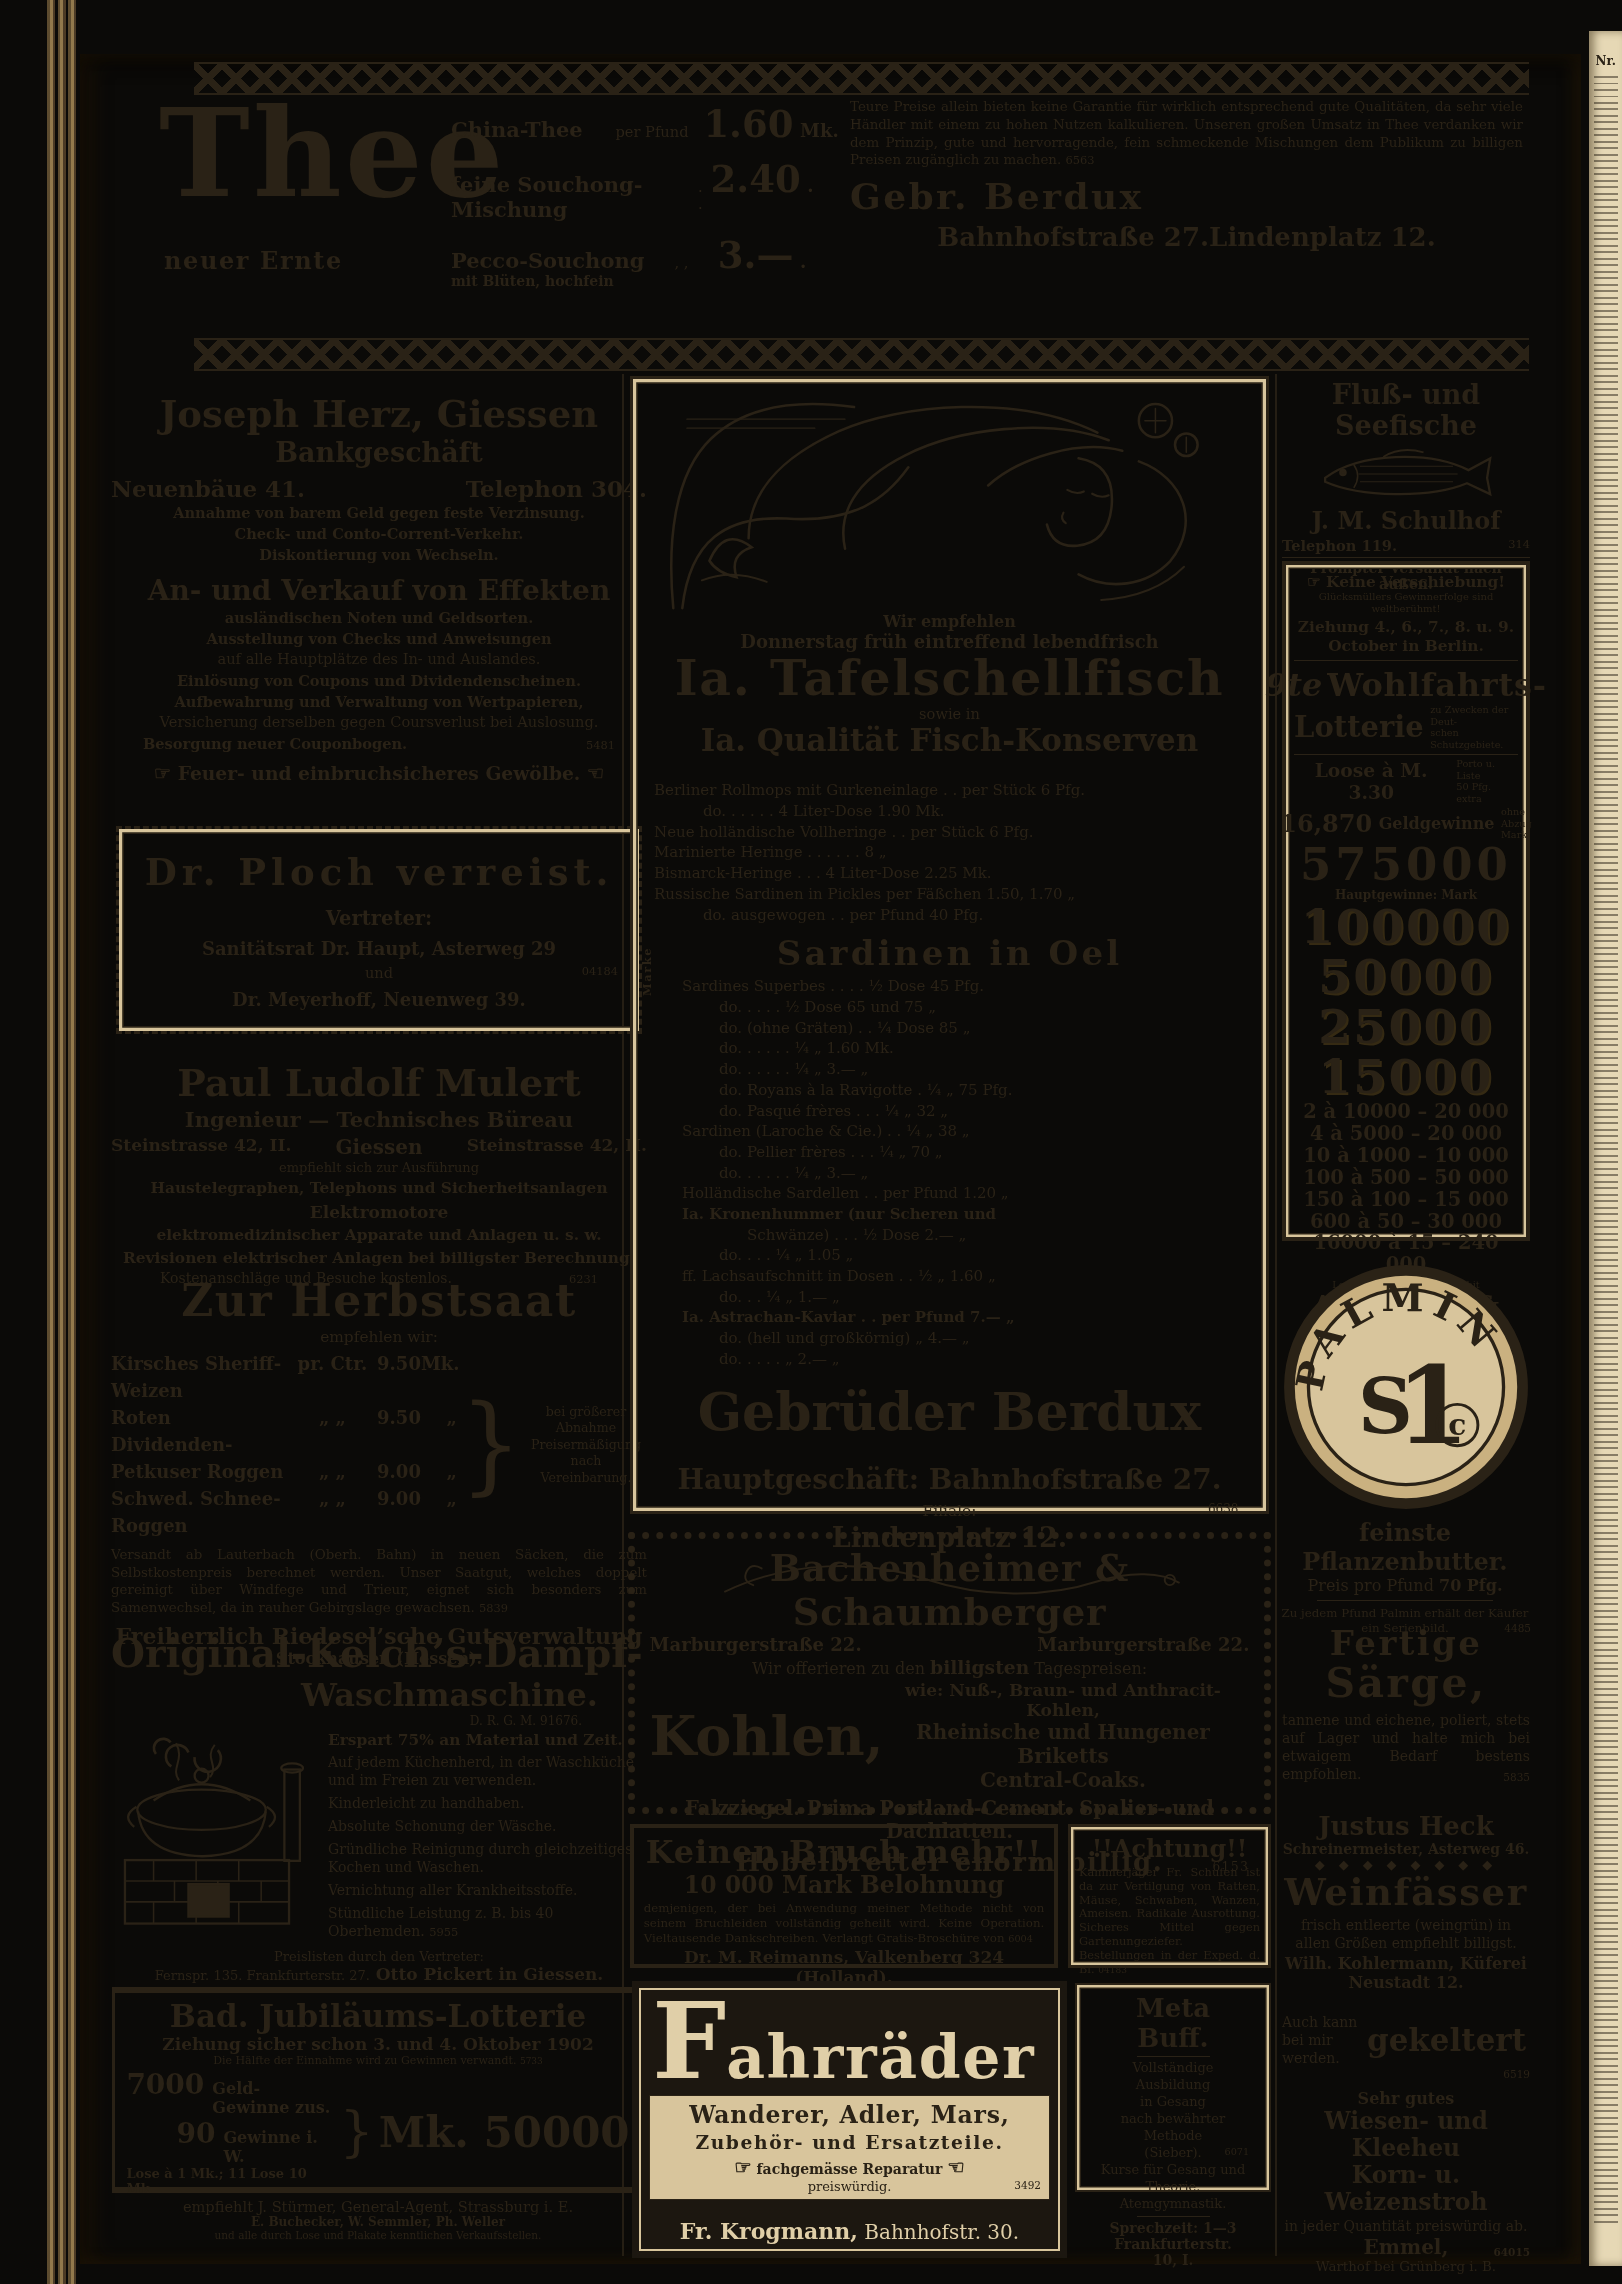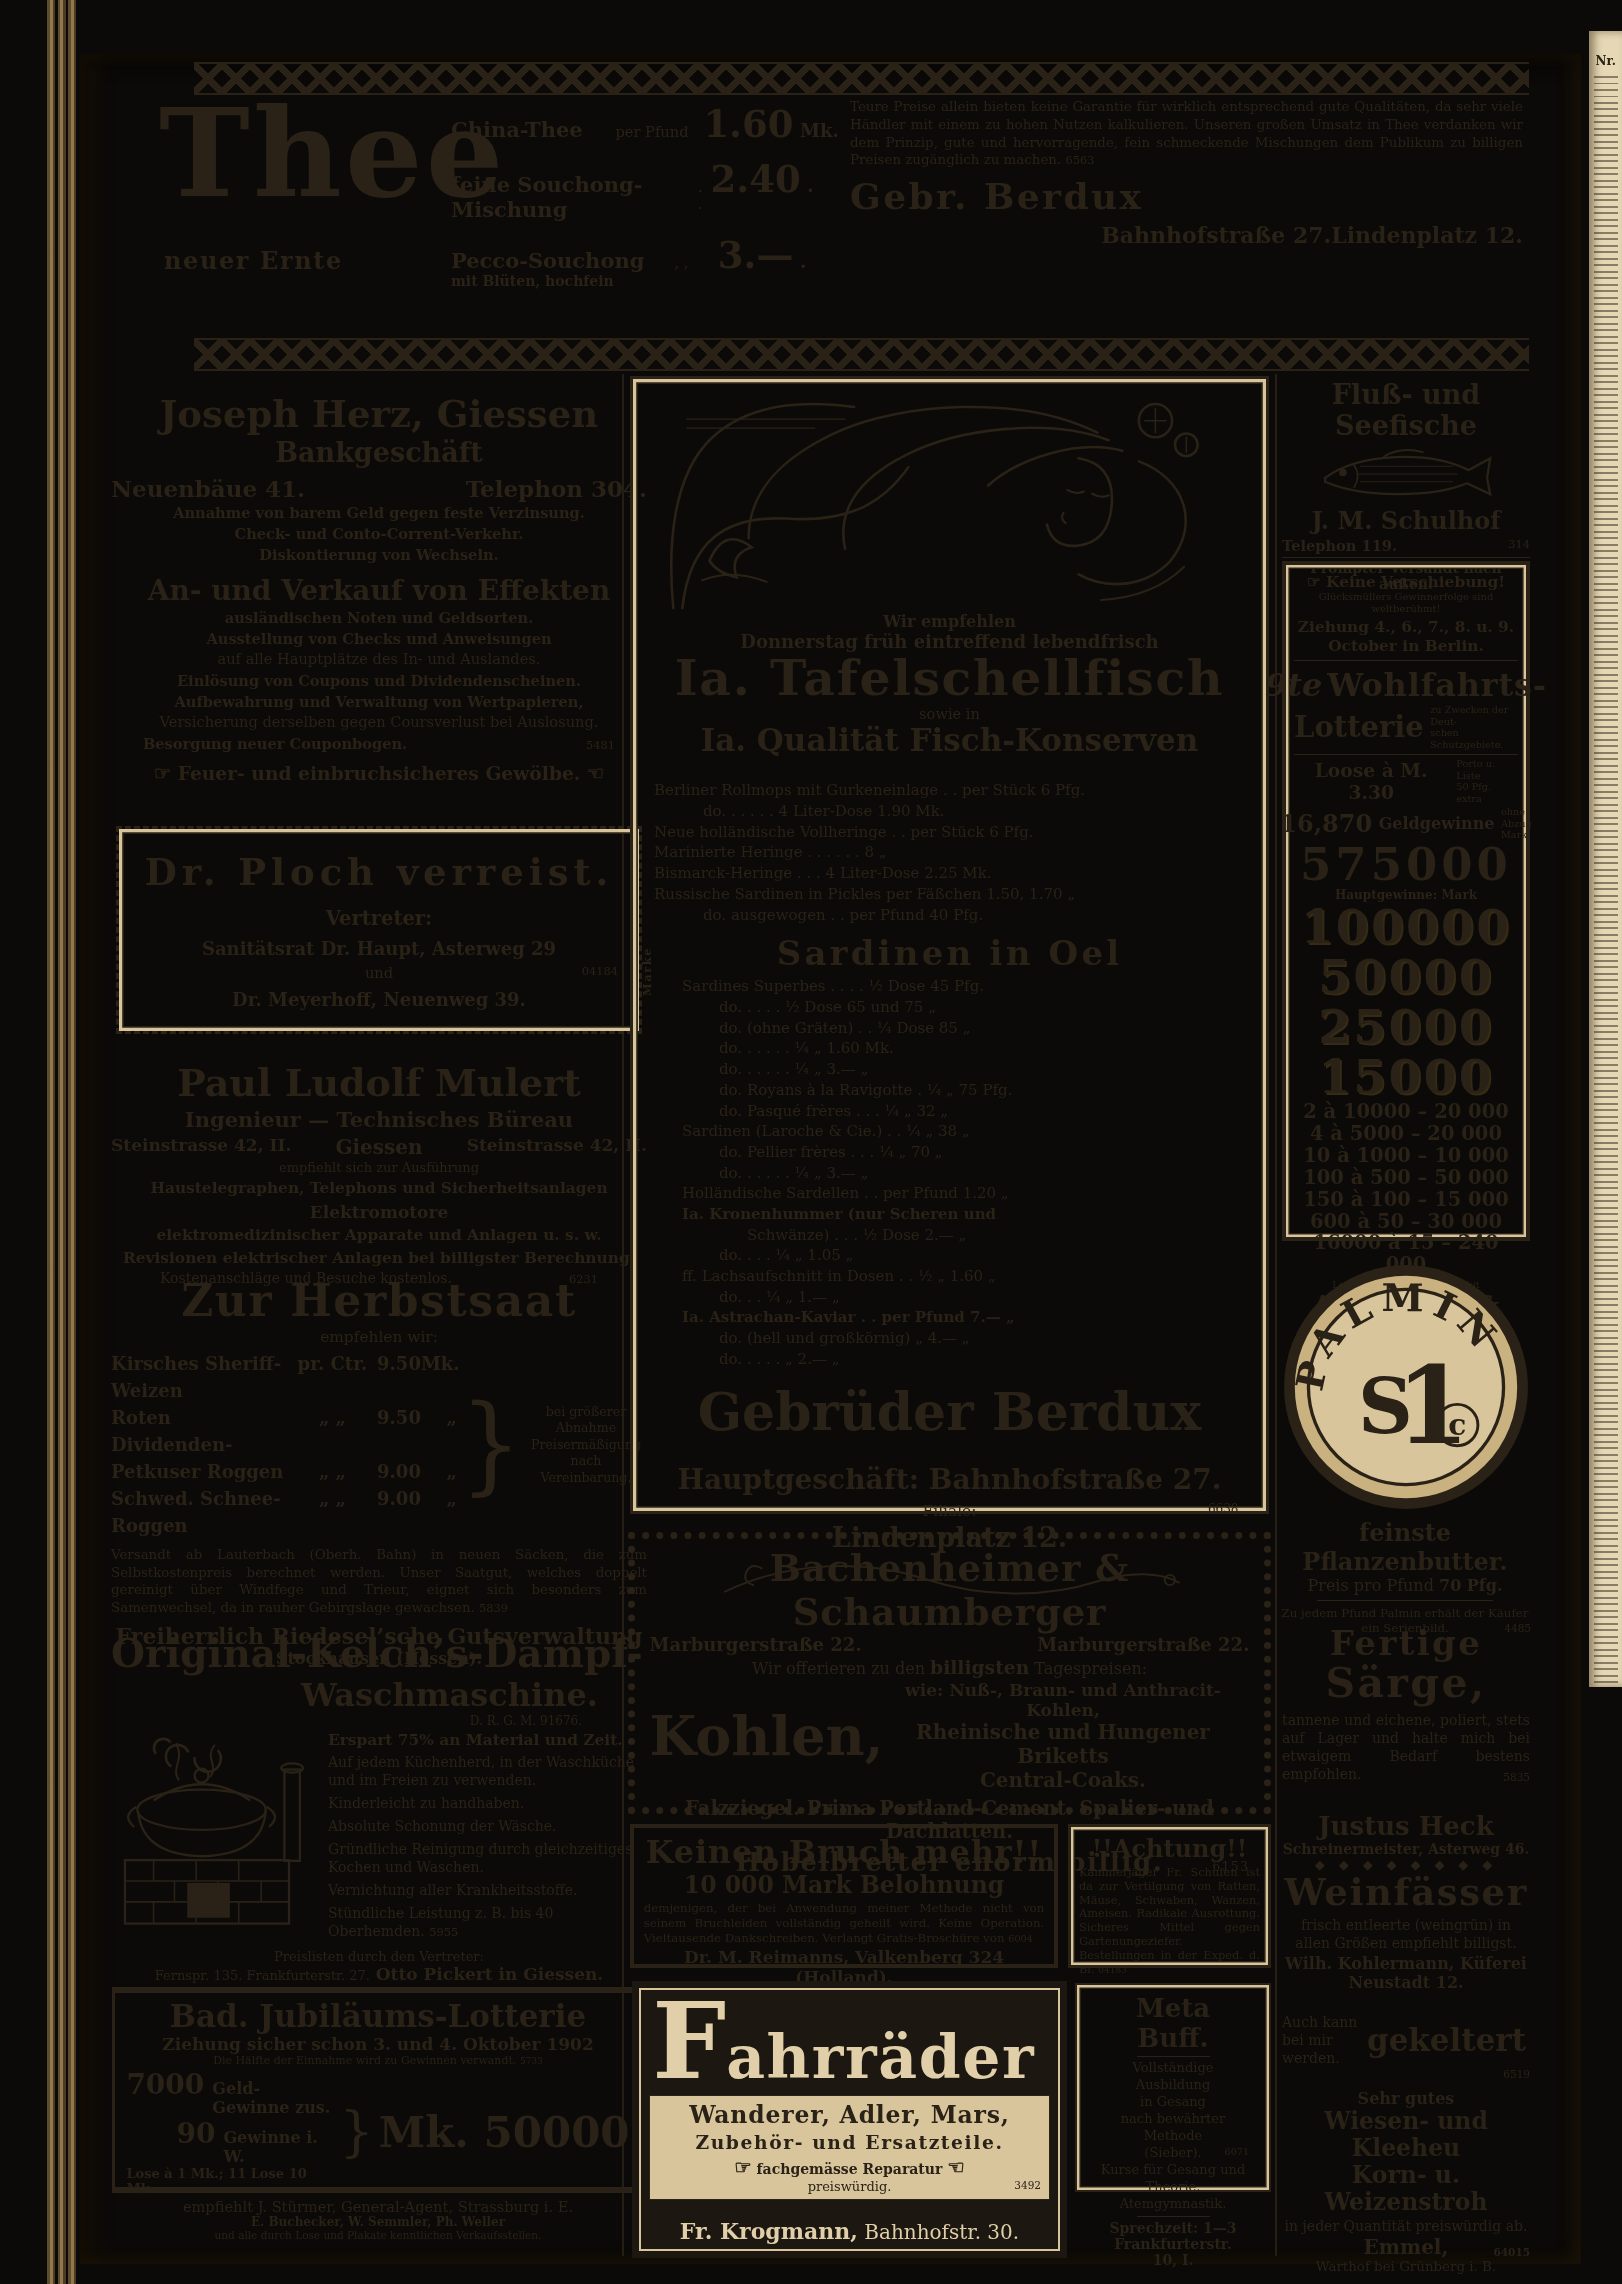--- a/index.html
+++ b/index.html
@@ -52,21 +52,21 @@
   .thee-prices{position:absolute;left:339px;top:6.5px;width:381px}
   .tp{display:flex;align-items:baseline;margin-bottom:11.4px}
   .tp-name{font-size:21px;font-weight:bold}
   .tp-sub{font-size:14px;font-weight:bold}
   .tp-mid{font-size:14.6px;margin:0 8px;flex:1;text-align:right}
   .tp-price{font-size:37px;font-weight:bold;width:97px;text-align:right}
   .tp-cur{font-size:18px;font-weight:bold;margin-left:6.5px;width:32px}
   .thee-right{position:absolute;left:738px;top:3.2px;width:673px}
   .thee-blurb{margin:0;font-size:13.4px;line-height:1.32;text-align:justify}
   .thee-co{font-size:36px;font-weight:bold;text-align:left;letter-spacing:2.4px;margin-top:6.5px}
-  .thee-addr{display:flex;justify-content:flex-end;font-size:22px;font-weight:bold;margin-top:4.9px}
+  .thee-addr{display:flex;justify-content:center;font-size:26px;font-weight:bold;margin-top:4.9px}
 
   
   #herz{left:31px;top:341px;width:536px}
   .herz-t{font-size:37px;font-weight:bold;text-align:center;line-height:1.05}
   .herz-s{font-size:27px;font-weight:bold;text-align:center;margin-top:3.2px}
   .herz-ap{font-size:23px;font-weight:bold;margin-top:7px}
   .sm{font-size:14.6px;line-height:1.45;text-align:center;font-weight:bold}
   .sm2{font-size:14.6px;line-height:1.42;text-align:center}
   .herz-h2{font-size:28px;font-weight:bold;text-align:center;margin-top:8px}
   .vault{font-size:18.7px;font-weight:bold;text-align:center;margin-top:8px}
@@ -261,21 +261,21 @@
 
   #heu{left:1202px;top:2035px;width:248px;text-align:center}
   .he-p{font-size:16px;font-weight:bold}
   .he-t{font-size:23.5px;font-weight:bold;line-height:1.15}
   .he-b{font-size:14px;margin-top:1.6px}
   .he-n{position:relative;font-size:20px;font-weight:bold;margin-top:1.6px}
   .he-ref{position:absolute;right:0;bottom:1.6px;font-size:10.5px}
   .he-a{font-size:13.4px}
 
   
-  #nextpage{position:absolute;left:1589px;top:31px;width:34px;height:1656px;background:var(--npaper);
+  #nextpage{position:absolute;left:1589px;top:31px;width:34px;height:2235px;background:var(--npaper);
     box-shadow:inset 4.9px 0 8px rgba(50,35,10,.5);overflow:hidden}
   .np-frag{font-size:12px;font-weight:bold;padding:23px 0 4.9px 6.5px}
   .np-lines{margin:3.2px 4.9px;height:2150px;
     background:repeating-linear-gradient(180deg, rgba(42,34,22,.5) 0 1.6px, transparent 1.6px 6.5px);}
 </style>
 </head>
 <body>
 
 <div class="spine"></div>
 

